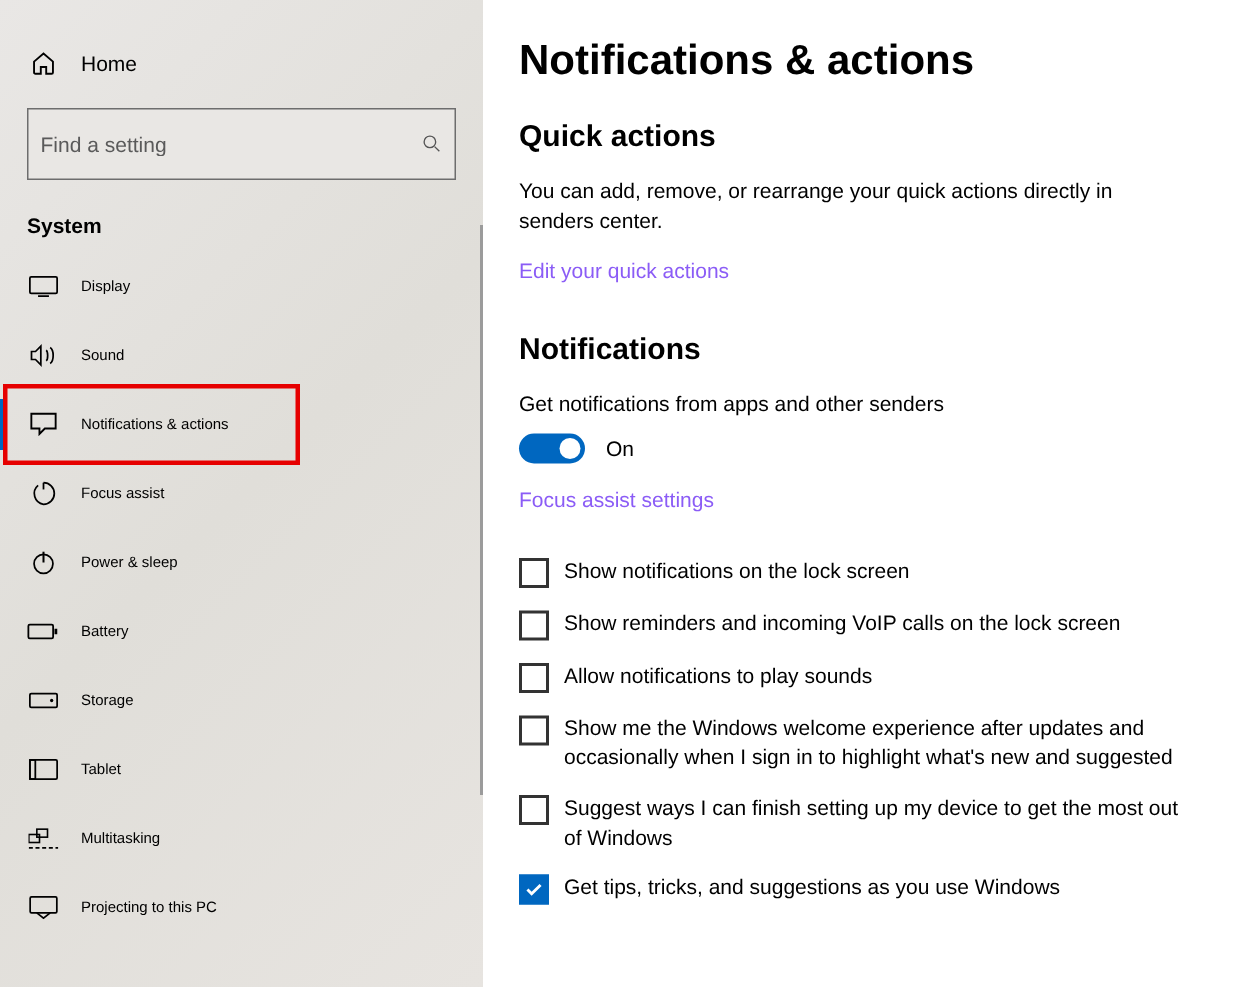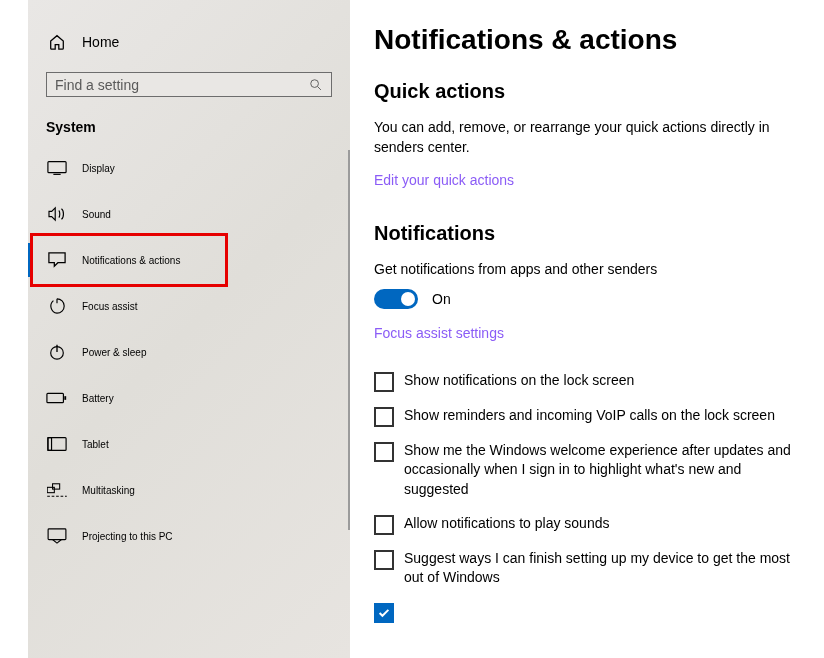--- a/index.html
+++ b/index.html
@@ -12,21 +12,20 @@
     height: 658px;
     overflow: hidden;
     display: flex;
   }
   .sidebar {
     width: 322px;
     height: 658px;
     background: linear-gradient(135deg, #e9e7e5 0%, #e0ded9 50%, #e7e4e0 100%);
     padding-top: 22px;
     position: relative;
-    margin-left: 28px;
   }
   .sidebar-scroll {
     position: absolute;
     right: 0;
     top: 150px;
     width: 2px;
     height: 380px;
     background: #9b9b9b;
   }
   .home-row {
@@ -34,21 +33,21 @@
     align-items: center;
     height: 40px;
     padding-left: 18px;
     cursor: pointer;
   }
   .home-row .icon { width: 22px; display:flex; align-items:center; justify-content:center; }
   .home-row .label { margin-left: 14px; font-size: 14px; }
   .search-wrap { padding: 10px 18px 10px 18px; }
   .search-box {
     width: 100%;
-    height: 25px;
+    height: 48px;
     border: 1px solid #6d6d6d;
     background: #e9e7e4;
     display: flex;
     align-items: center;
     padding: 0 8px;
   }
   .search-box input {
     flex: 1;
     border: none;
     background: transparent;
@@ -207,20 +206,29 @@
   <div class="nav-item">
     <span class="icon">
       <svg width="22" height="14" viewBox="0 0 24 14">
           <rect x="1" y="2" width="18" height="10" rx="1" fill="none" stroke="#000" stroke-width="1.3"></rect>
           <rect x="20" y="5" width="2" height="4" fill="#000"></rect>
         </svg>
     </span>
     <span class="label">Battery</span>
   </div>
 
+  <div class="nav-item">
+    <span class="icon">
+      <svg width="20" height="16" viewBox="0 0 22 16">
+          <rect x="1" y="3" width="20" height="10" rx="1" fill="none" stroke="#000" stroke-width="1.3"></rect>
+          <circle cx="17" cy="8" r="1.2" fill="#000"></circle>
+        </svg>
+    </span>
+    <span class="label">Storage</span>
+  </div>
 
   <div class="nav-item">
     <span class="icon">
       <svg width="20" height="16" viewBox="0 0 22 16">
           <rect x="1" y="1" width="20" height="14" rx="1" fill="none" stroke="#000" stroke-width="1.3"></rect>
           <rect x="1" y="1" width="4" height="14" fill="none" stroke="#000" stroke-width="1.3"></rect>
         </svg>
     </span>
     <span class="label">Tablet</span>
   </div>
@@ -274,31 +282,32 @@
   <div class="check-row">
     <div class="box"></div>
     <span class="lbl">Show notifications on the lock screen</span>
   </div>
   <div class="check-row">
     <div class="box"></div>
     <span class="lbl">Show reminders and incoming VoIP calls on the lock screen</span>
   </div>
   <div class="check-row">
     <div class="box"></div>
+    <span class="lbl">Allow notifications to play sounds</span>
+  </div>
+  <div class="check-row">
+    <div class="box"></div>
     <span class="lbl">Show me the Windows welcome experience after updates and occasionally when I sign in to highlight what's new and suggested</span>
-  </div>
-  <div class="check-row">
-    <div class="box"></div>
-    <span class="lbl">Allow notifications to play sounds</span>
   </div>
   <div class="check-row">
     <div class="box"></div>
     <span class="lbl">Suggest ways I can finish setting up my device to get the most out of Windows</span>
   </div>
   <div class="check-row checked">
     <div class="box">
       <svg width="14" height="14" viewBox="0 0 16 16">
           <path fill="none" stroke="#fff" stroke-width="2.2" d="M3 8l3.2 3.2L13 4.5"></path>
         </svg>
     </div>
+    <span class="lbl">Get tips, tricks, and suggestions as you use Windows</span>
   </div>
 
 </div>
 
 </body></html>

